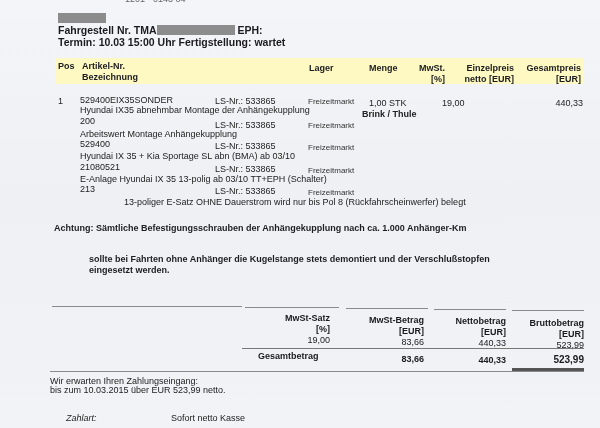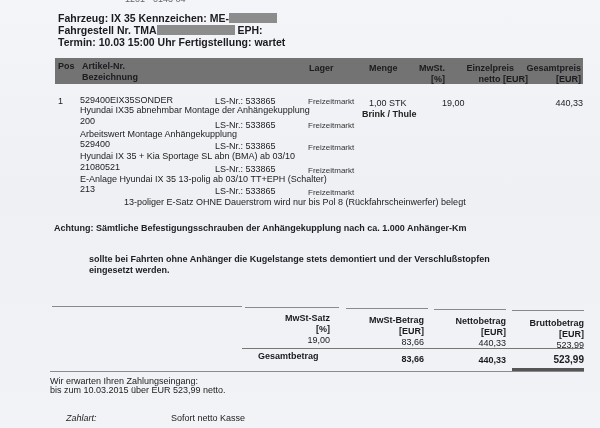--- a/index.html
+++ b/index.html
@@ -11,58 +11,58 @@
     position: relative;
   }
   .page { position: absolute; left: 0; top: 0; width: 600px; height: 428px; }
   .abs { position: absolute; white-space: nowrap; }
   .b { font-weight: bold; }
   .topnum { left: 125px; top: -6px; font-size: 9px; color: #666; }
   .hdr { font-size: 10.5px; font-weight: bold; line-height: 11px; }
   .redact { display: inline-block; background: #8c8c8c; height: 10px; vertical-align: -1px; }
   .table-head {
     position: absolute; left: 55px; top: 58px; width: 528px; height: 26px;
-    background: #737373;
+    background: #fef9c3;
   }
   .th { position: absolute; font-size: 9px; font-weight: bold; line-height: 10px; color: #1c1c20; }
   .r { text-align: right; }
   .row { font-size: 9px; line-height: 10px; color: #222; }
   .small { font-size: 8px; color: #333; }
   .note { font-size: 9px; font-weight: bold; line-height: 10.5px; color: #1d1d22; }
   .line { position: absolute; height: 1px; background: #8a8a8e; }
   .dline { position: absolute; height: 3px; background: #555; }
   .tot { font-size: 9px; line-height: 10px; }
   .footer { font-size: 9px; line-height: 10px; color: #222; }
 </style>
 </head>
 <body>
 
 <div class="page">
 
   <div class="abs topnum">1201 · 0143 04</div>
 
   <div class="abs hdr" style="left:58px; top:13px;">
-    <span>Fahrzeug: IX 35 Kennzeichen: ME-</span><span class="redact" style="width:48px;"></span>
+    <span class="redact" style="width:48px;"></span>
   </div>
   <div class="abs hdr" style="left:58px; top:25px;">
     <span>Fahrgestell Nr. TMA</span><span class="redact" style="width:78px;"></span>
     <span>EPH:</span>
   </div>
   <div class="abs hdr" style="left:58px; top:37px;">Termin: 10.03 15:00 Uhr Fertigstellung: wartet</div>
 
   <div class="table-head">
     <div class="th" style="left:3px; top:3px;">Pos</div>
     <div class="th" style="left:27px; top:3px;">Artikel-Nr.</div>
     <div class="th" style="left:27px; top:14px;">Bezeichnung</div>
     <div class="th" style="left:254px; top:5px;">Lager</div>
     <div class="th" style="left:314px; top:5px;">Menge</div>
     <div class="th r" style="right:138px; top:5px;">MwSt.</div>
     <div class="th r" style="right:138px; top:16px;">[%]</div>
     <div class="th r" style="right:69px; top:5px;">Einzelpreis</div>
-    <div class="th r" style="right:55px; top:16px;">netto [EUR]</div>
+    <div class="th r" style="right:69px; top:16px;">netto [EUR]</div>
     <div class="th r" style="right:2px; top:5px;">Gesamtpreis</div>
     <div class="th r" style="right:2px; top:16px;">[EUR]</div>
   </div>
 
   <div class="abs row" style="left:58px; top:96px;">1</div>
   <div class="abs row" style="left:369px; top:98px;">1,00 STK</div>
   <div class="abs row b" style="left:362px; top:109px;">Brink / Thule</div>
   <div class="abs row" style="left:442px; top:98px;">19,00</div>
   <div class="abs row r" style="right:17px; top:98px;">440,33</div>
 

